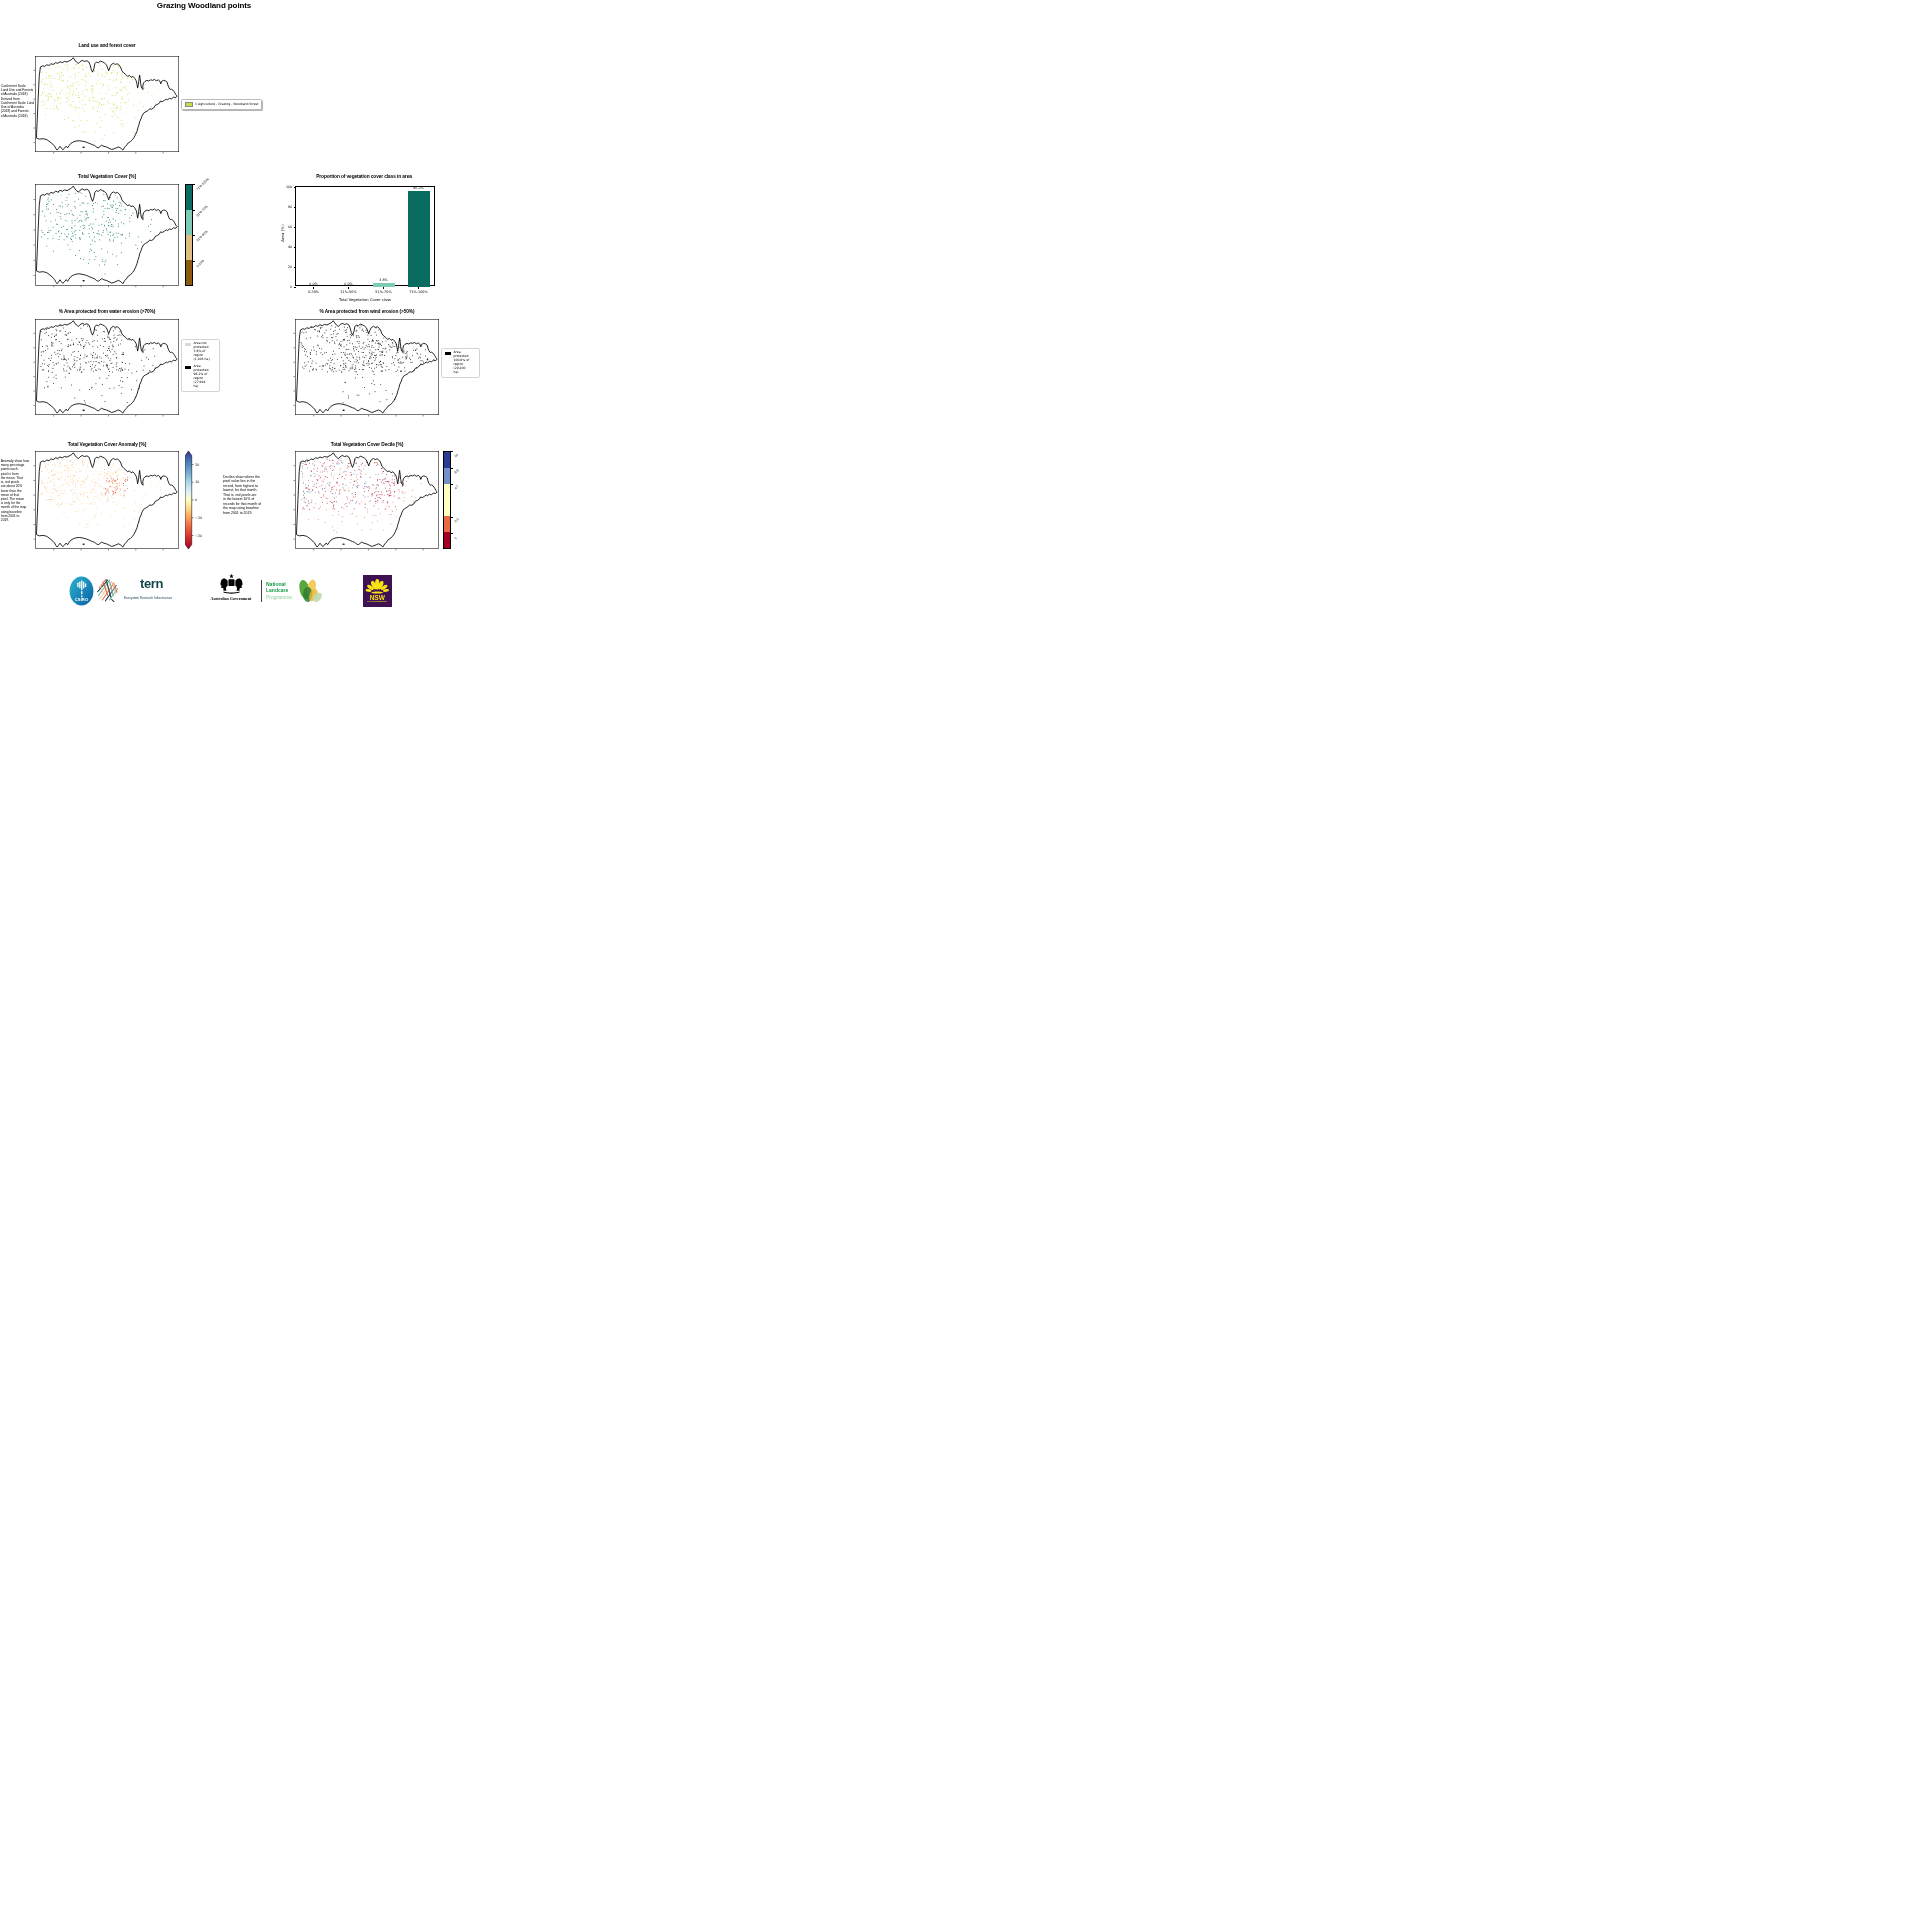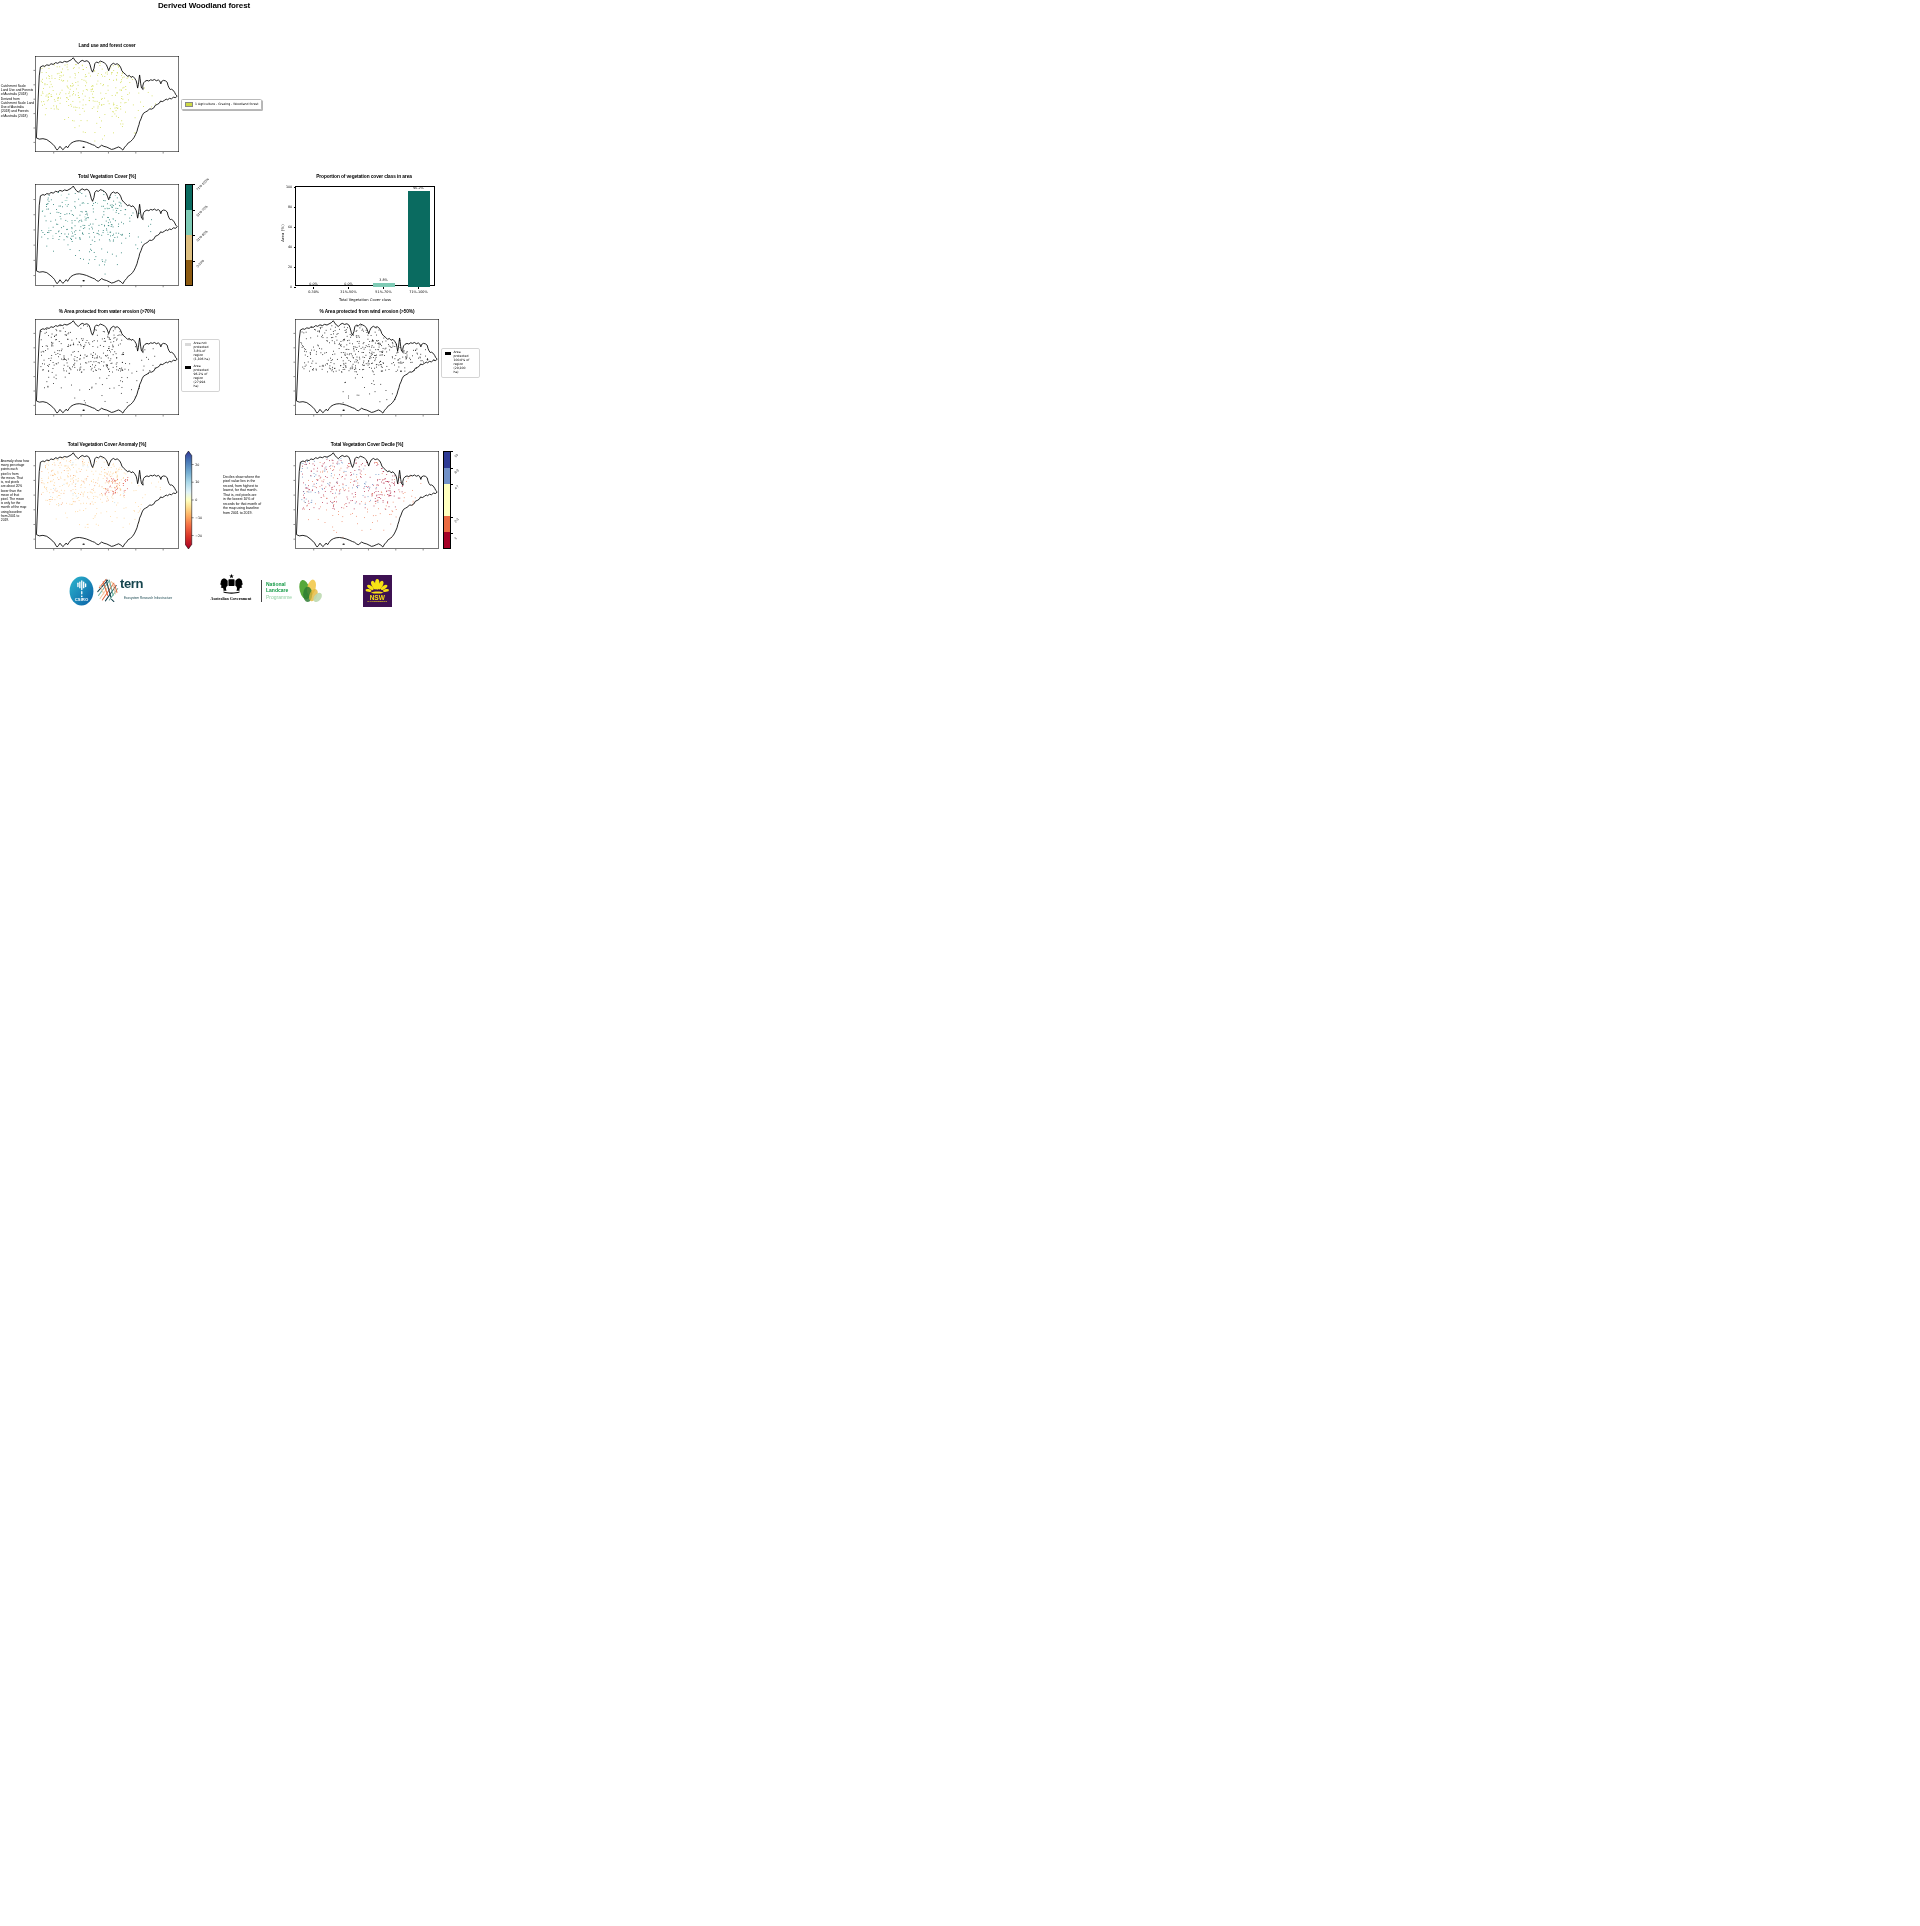--- a/index.html
+++ b/index.html
@@ -43,21 +43,21 @@
   .nlp{position:absolute;font-size:5px;font-weight:bold;color:#169b47;line-height:1.25;}
   .nlp .light{font-weight:normal;color:#8fd0a0;}
   .nsw-block{position:absolute;background:#3d1152;}
   .nsw-txt{position:absolute;width:100%;text-align:center;color:#f7e214;font-weight:bold;}
 </style>
 </head>
 <body>
 
 <div class="page">
 
-  <div class="page-title">Derived Woodland forest</div>
+  <div class="page-title">Grazing Woodland points</div>
 
   <div class="panel-title" style="left:34px;top:43px;">Land use and forest cover</div>
   <div class="side-note" style="left:0.8px;top:84px;width:35px;"> Catchment Scale
 Land Use and Forests
 of Australia (2018)
 Derived from
 Catchment Scale Land
 Use of Australia
 (2018) and Forests
 of Australia (2018)</div>
@@ -2708,21 +2708,21 @@
         <line x1="10" y1="22" x2="20" y2="44" stroke="#f4c9a0"></line>
         <line x1="18" y1="12" x2="30" y2="48" stroke="#e4673d"></line>
         <line x1="26" y1="8" x2="38" y2="52" stroke="#16414d"></line>
         <line x1="34" y1="8" x2="44" y2="48" stroke="#6fb3a3"></line>
         <line x1="42" y1="14" x2="50" y2="44" stroke="#f4c9a0"></line>
         <line x1="48" y1="20" x2="54" y2="40" stroke="#e4673d"></line>
         <line x1="40" y1="58" x2="46" y2="64" stroke="#16414d"></line>
       </g>
     </svg>
   </div>
-  <div class="footer-text-tern" style="left:120px;top:576px;">tern</div>
+  <div class="footer-text-tern" style="left:140px;top:576px;">tern</div>
   <div class="footer-sub-tern" style="left:124px;top:596px;">Ecosystem Research Infrastructure</div>
 
   <div style="position:absolute;left:215px;top:573px;">
     <svg width="33" height="22.3" viewBox="0 0 86 58">
       <g fill="#000000">
         <path d="M43 2 l1.6 4.2 4.4 0.3 -3.4 2.8 1.1 4.3 -3.7-2.4 -3.7 2.4 1.1-4.3 -3.4-2.8 4.4-0.3 Z"></path>
         <rect x="35" y="16" width="16" height="18" rx="2"></rect>
         <path d="M33 20 C26 12 20 14 17 18 C13 23 17 26 13 29 C18 30 17 35 15 39 C21 37 23 41 22 46 L30 46 C27 40 29 35 33 33 Z"></path>
         <path d="M53 20 C60 12 66 14 69 18 C73 23 69 26 73 29 C68 30 69 35 71 39 C65 37 63 41 64 46 L56 46 C59 40 57 35 53 33 Z"></path>
         <path d="M22 48 C32 52 54 52 64 48 L64 51 C54 55 32 55 22 51 Z"></path>

